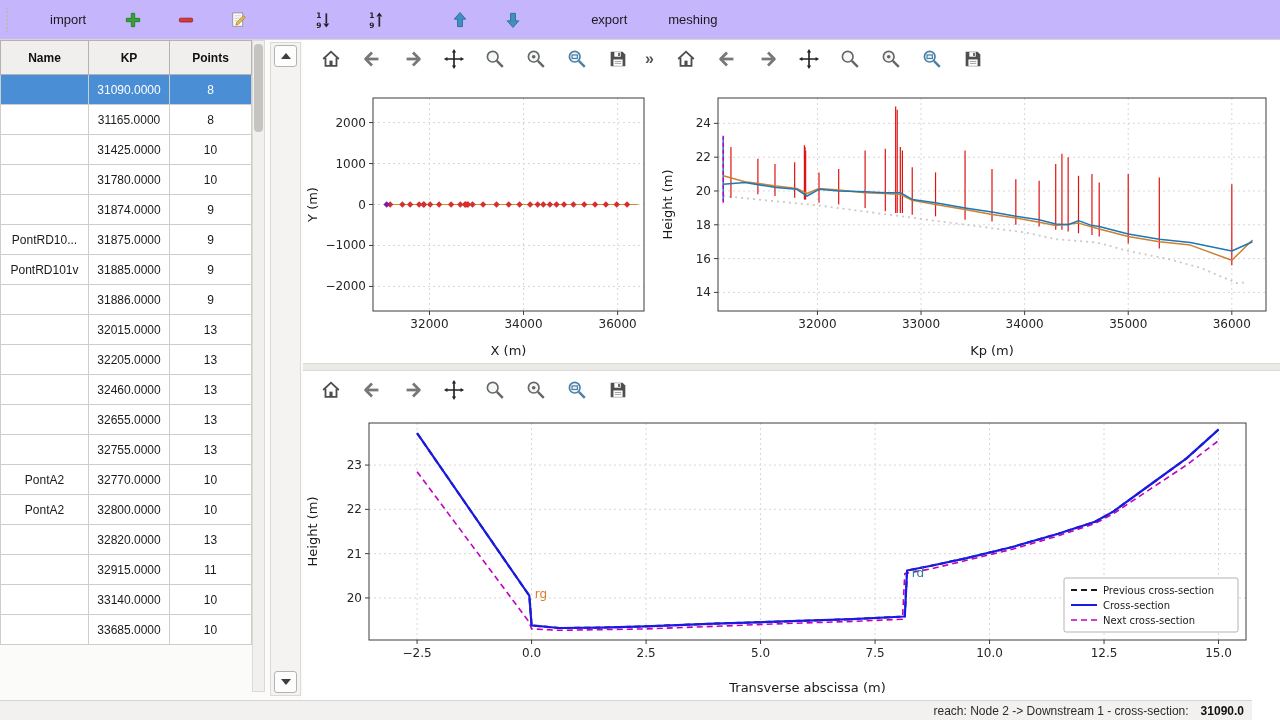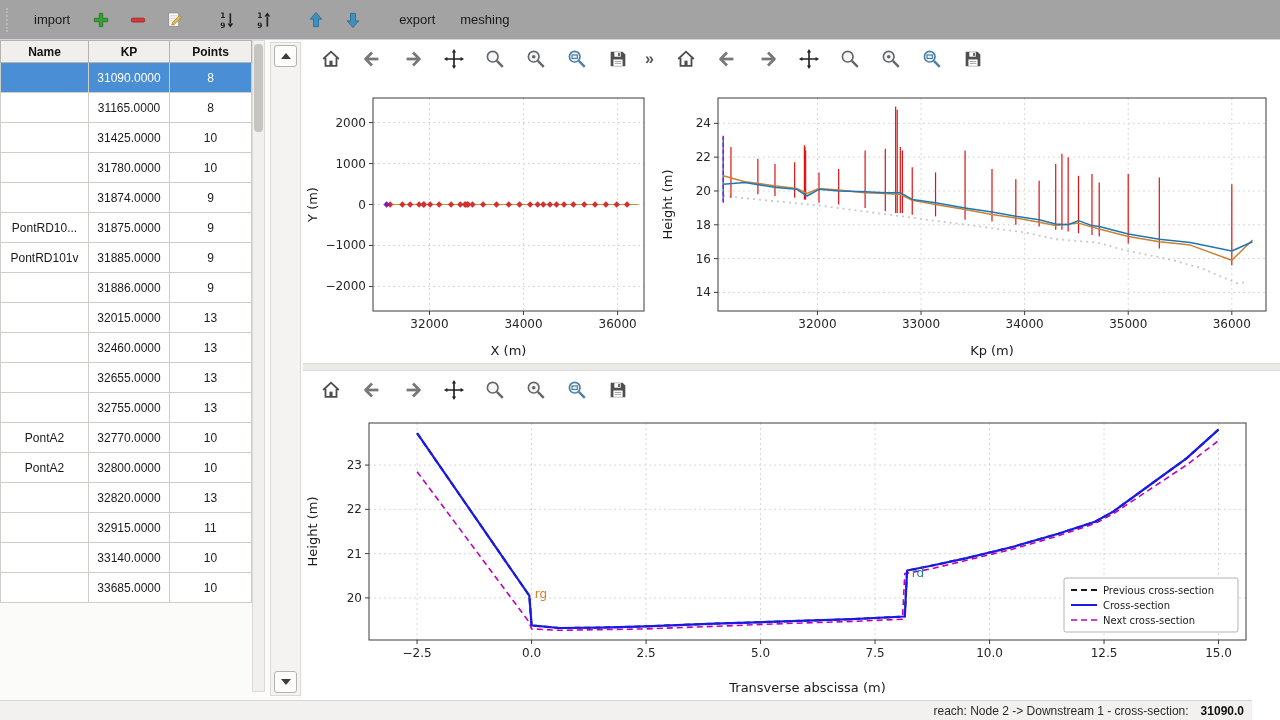--- a/index.html
+++ b/index.html
@@ -1,36 +1,36 @@
 <!DOCTYPE html>
 <html><head>
 <meta charset="utf-8">
 <style>
   html,body{margin:0;padding:0}
   body{width:1280px;height:720px;overflow:hidden;position:relative;background:#fff;
        font-family:"Liberation Sans",sans-serif;}
   svg text{font-family:"DejaVu Sans",sans-serif}
 
   
-  .menubar{position:absolute;left:0;top:0;width:1280px;height:40px;background:#a3a3a3;
-           border-bottom:1px solid #d8d6d3;display:flex;align-items:center;gap:7px;
+  .menubar{position:absolute;left:0;top:0;width:1280px;height:40px;background:#c4b5fd;
+           border-bottom:1px solid #d8d6d3;display:flex;align-items:center;gap:23px;
            padding:0 6px;box-sizing:border-box}
   .grip{width:5px;height:24px;border-left:2px dotted #bdbab6;margin-right:5px}
   .menu-text{font-family:inherit;font-size:13px;color:#1a1a1a;background:transparent;
              border:none;padding:4px 9px;cursor:default}
   .icon-btn{width:30px;height:30px;display:flex;align-items:center;justify-content:center;
             background:transparent;border:none;padding:0;cursor:default}
   .gap{width:8px}
 
   
   .left-panel{position:absolute;left:0;top:40px;width:303px;height:660px;background:#fbfbfa}
   table.xs-table{border-collapse:collapse;position:absolute;left:0;top:0;width:251px;
                  table-layout:fixed;font-size:12px}
   .xs-table th{background:#f0efee;font-weight:bold;font-size:12px;color:#111;
-               border:1px solid #b5b3b0;height:21px;padding:0}
+               border:1px solid #b5b3b0;height:21px;padding:6px}
   .xs-table td{border:1px solid #cfcdca;height:29px;text-align:center;padding:0 3px;
                overflow:hidden;white-space:nowrap;background:#fff;color:#1a1a1a}
   .xs-table tr.selected td{background:#4a8fd6;color:#fff}
   .table-scrollbar{position:absolute;left:252px;top:0;width:13px;height:652px;
                    background:#f1f0ee;border:1px solid #dcdad7;box-sizing:border-box}
   .table-scrollbar .thumb{position:absolute;left:1px;top:3px;width:9px;height:88px;
                           background:#c6c4c1;border-radius:4px}
   .row-pager{position:absolute;left:270px;top:2px;width:31px;height:654px;background:#f4f3f1;
              border:1px solid #dcdad7;box-sizing:border-box}
   .pager-btn{position:absolute;left:3px;width:23px;height:22px;background:#fdfdfd;
@@ -167,20 +167,25 @@
             <td>9</td>
           </tr>
           <tr>
             <td></td>
             <td>31886.0000</td>
             <td>9</td>
           </tr>
           <tr>
             <td></td>
             <td>32015.0000</td>
+            <td>13</td>
+          </tr>
+          <tr>
+            <td></td>
+            <td>32205.0000</td>
             <td>13</td>
           </tr>
           <tr>
             <td></td>
             <td>32460.0000</td>
             <td>13</td>
           </tr>
           <tr>
             <td></td>
             <td>32655.0000</td>

